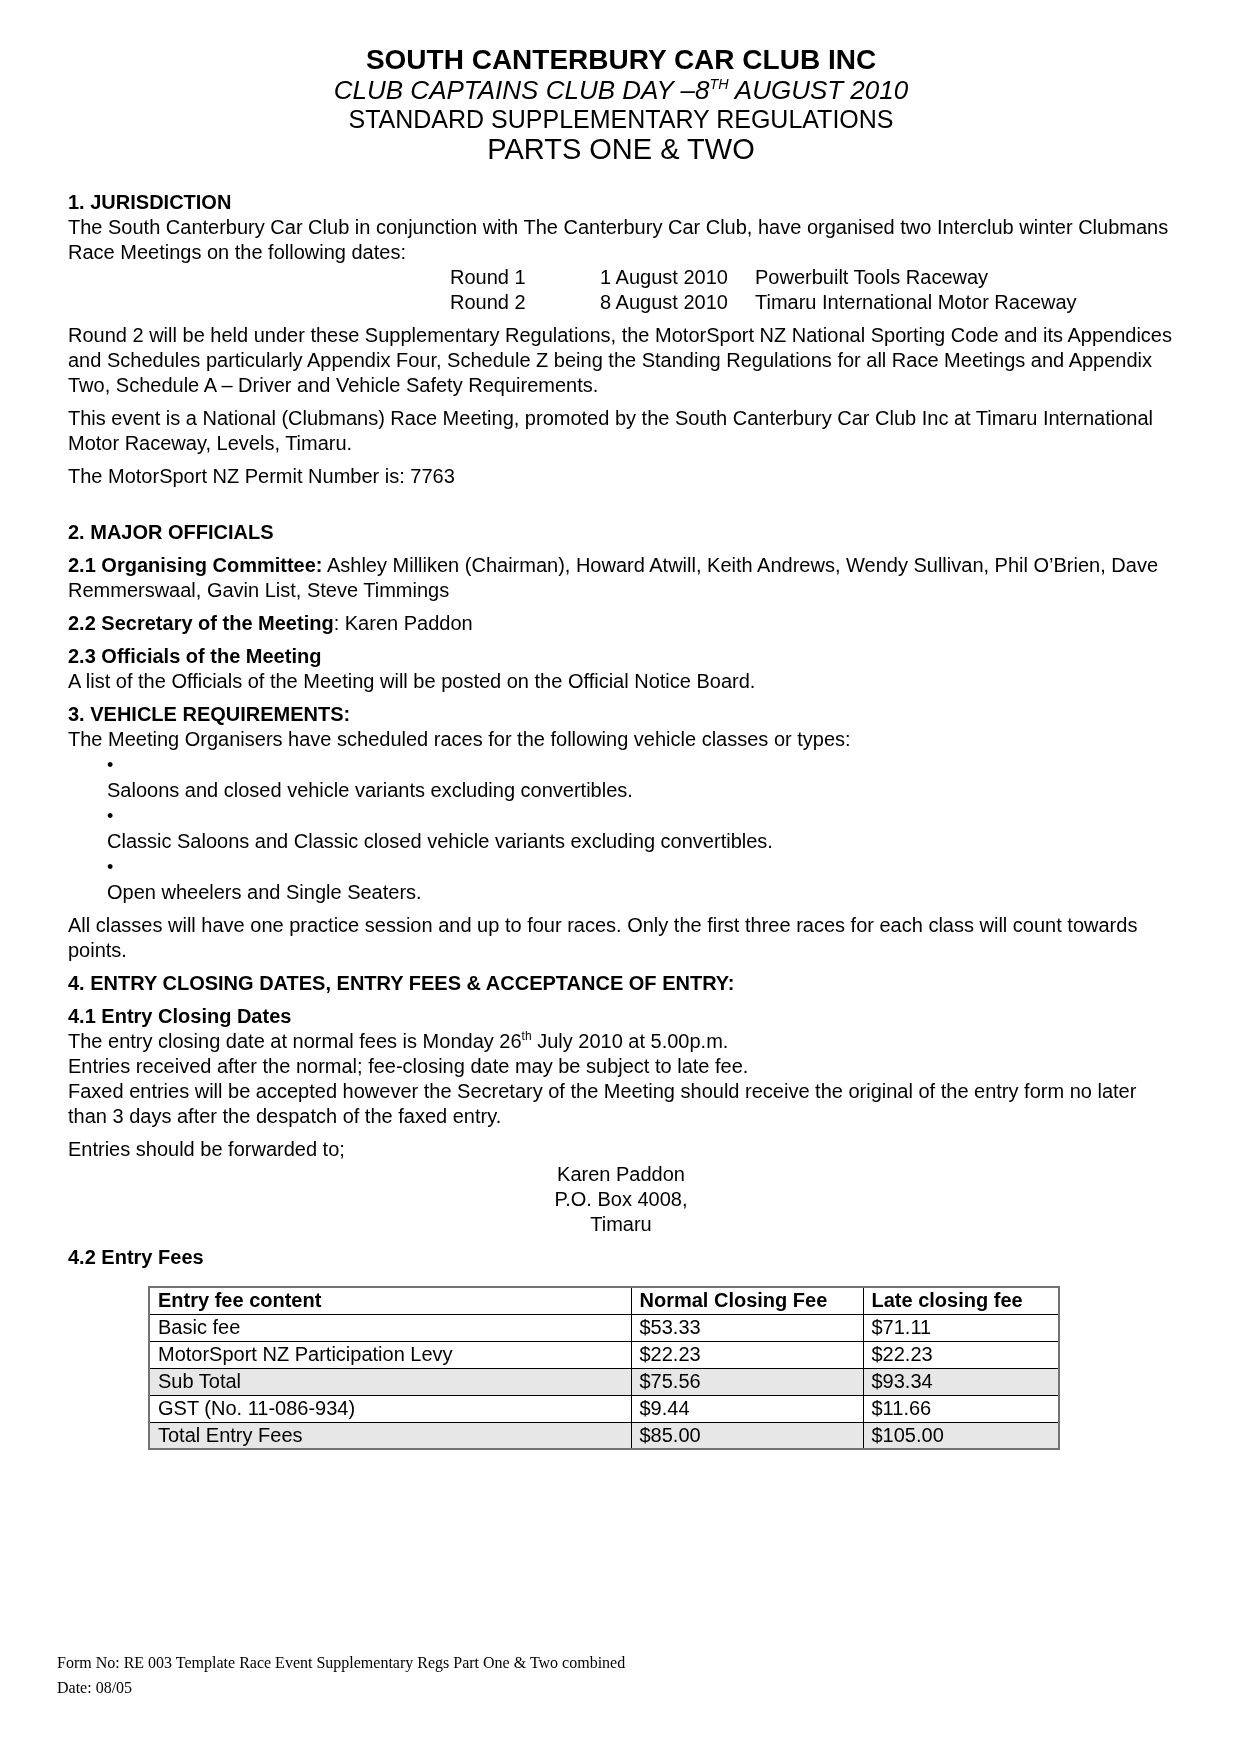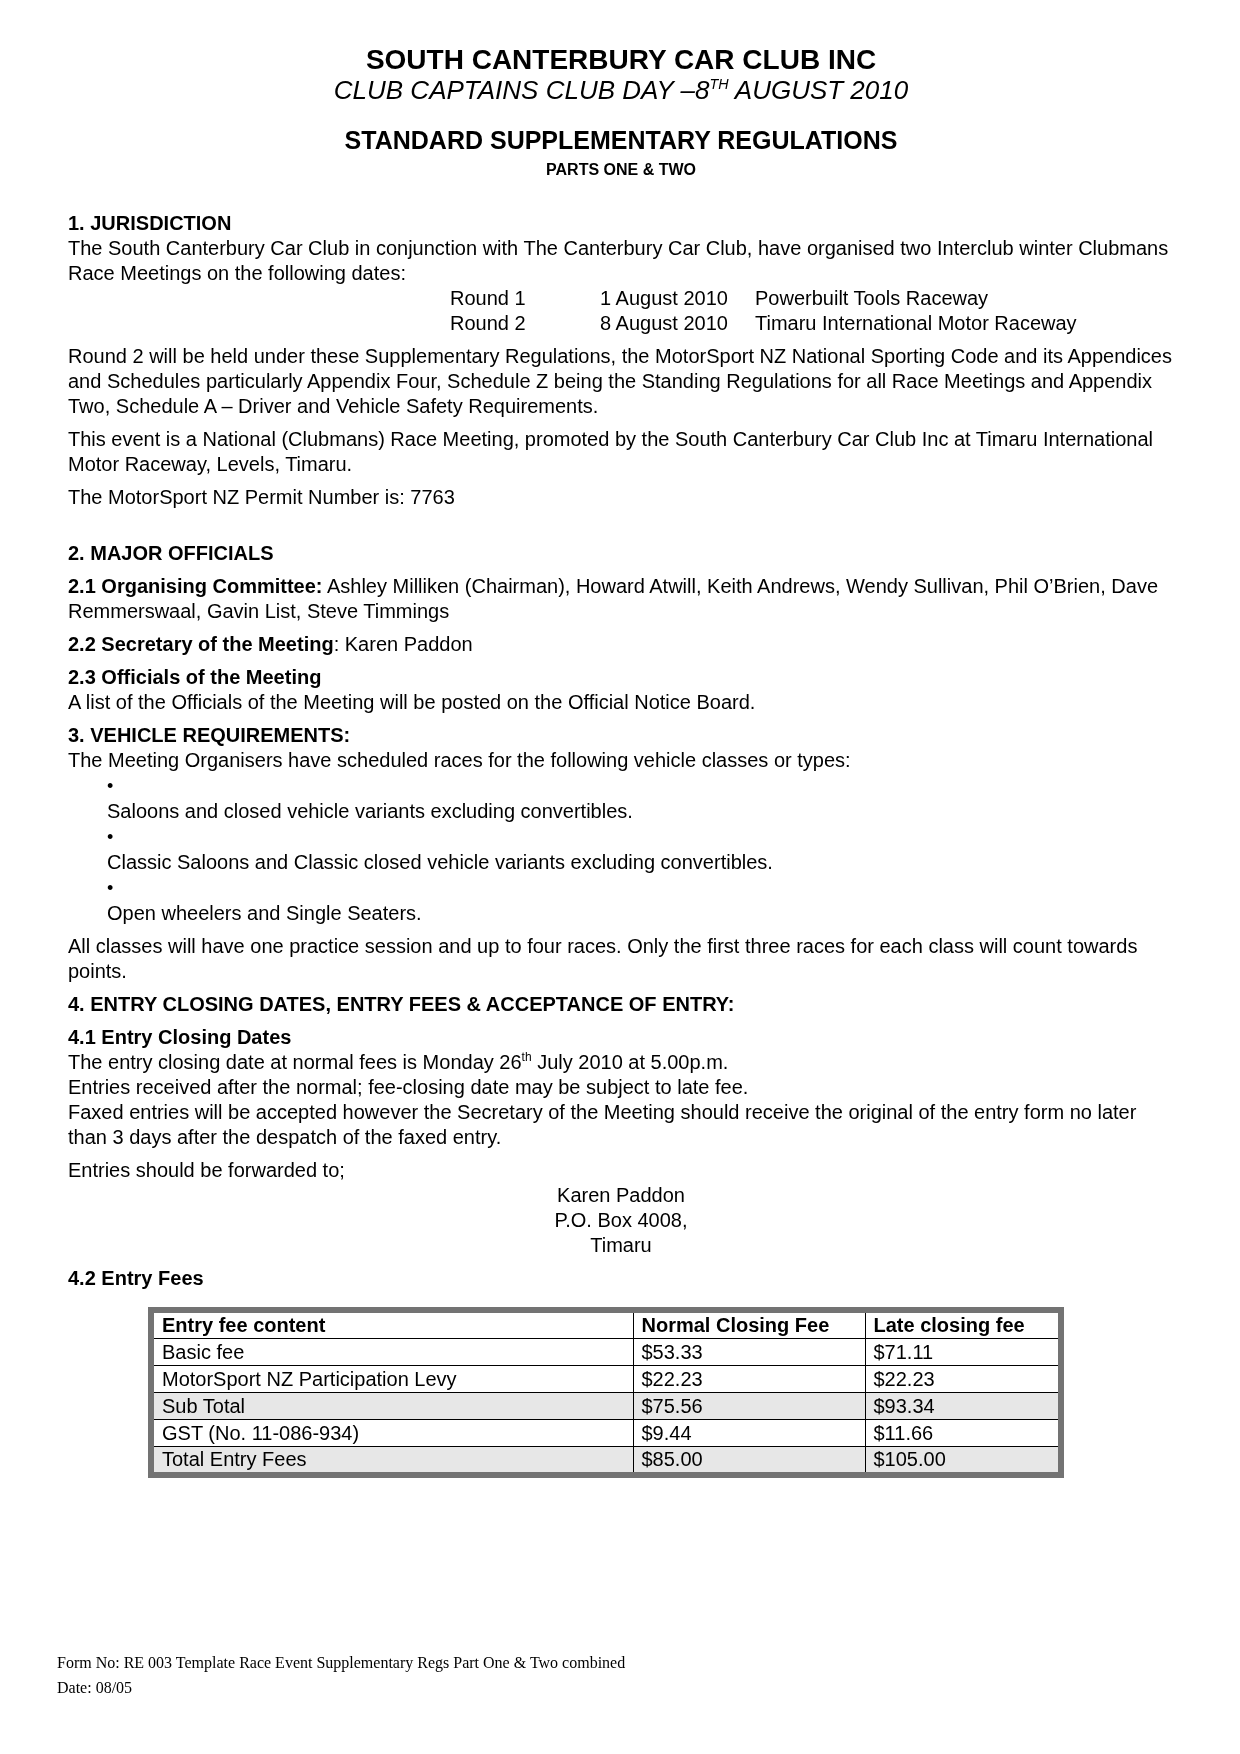--- a/index.html
+++ b/index.html
@@ -11,22 +11,22 @@
     background:#ffffff;
     overflow:hidden;
     padding:44px 66px 0 68px;
     font-size:20px; line-height:25px;
   }
   
   .doc-header { text-align:center; margin-bottom:26px; }
   .t1 { font-size:28px; line-height:31px; font-weight:bold; }
   .t2 { font-size:26px; line-height:30px; font-style:italic; }
   .t2 sup { font-size:0.55em; vertical-align:super; line-height:0; }
-  .t3 { font-size:25px; line-height:29px; font-weight:bold;margin-top:21px; }
-  .t4 { font-size:16px; line-height:30px; font-weight:bold; }
+  .t3 { font-size:25px; line-height:29px; font-weight:normal; }
+  .t4 { font-size:29px; line-height:30px; font-weight:normal; }
   
   h2.sec { font-size:20px; line-height:25px; font-weight:bold; }
   p { font-size:20px; line-height:25px; }
   .b { font-weight:bold; }
   .gap { margin-top:8px; }
   .gap2 { margin-top:31px; }
   sup.small { font-size:0.6em; vertical-align:super; line-height:0; }
   
   .round-row { display:flex; padding-left:382px; }
   .round-label { width:150px; flex:0 0 auto; }
@@ -38,21 +38,21 @@
   .bullet-dot::before { content:"\2022"; font-size:18px; }
   .bullet-text { flex:1 1 auto; }
   
   .address-block { text-align:center; }
   
   table.fees {
     margin:16px 0 0 80px;
     width:910px;
     border-collapse:collapse;
     table-layout:fixed;
-    border:6px solid #737373;
+    border:2px solid #737373;
   }
   table.fees th, table.fees td {
     border:1.5px solid #000;
     padding:0 8px;
     height:27px;
     font-size:20px;
     text-align:left;
     vertical-align:middle;
     overflow:hidden; white-space:nowrap;
   }

